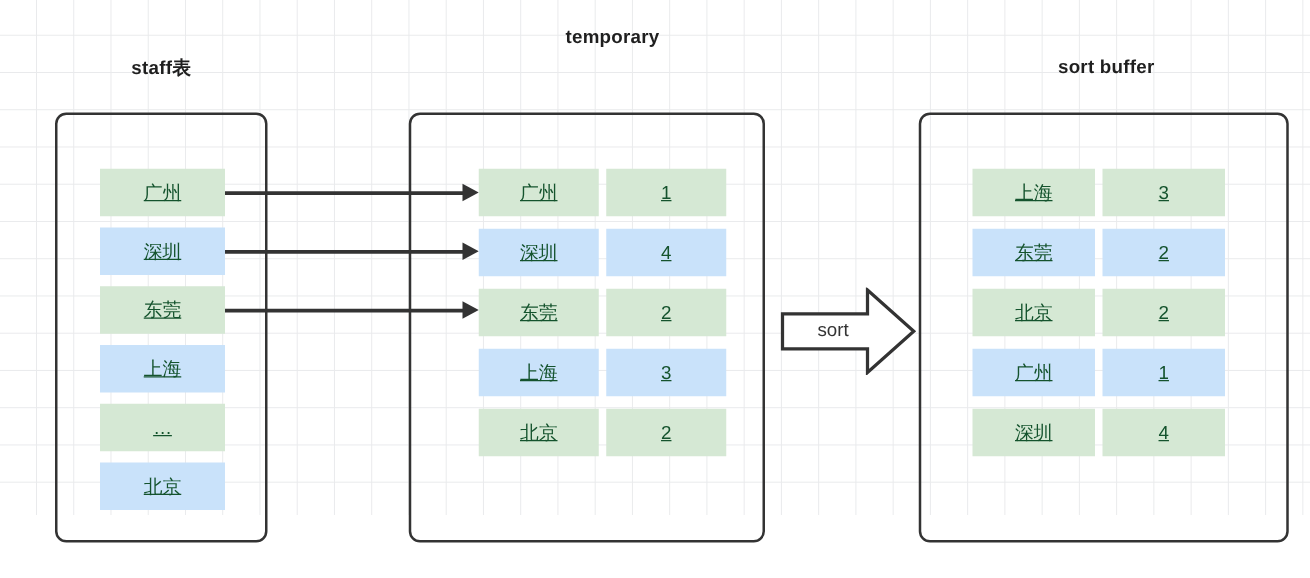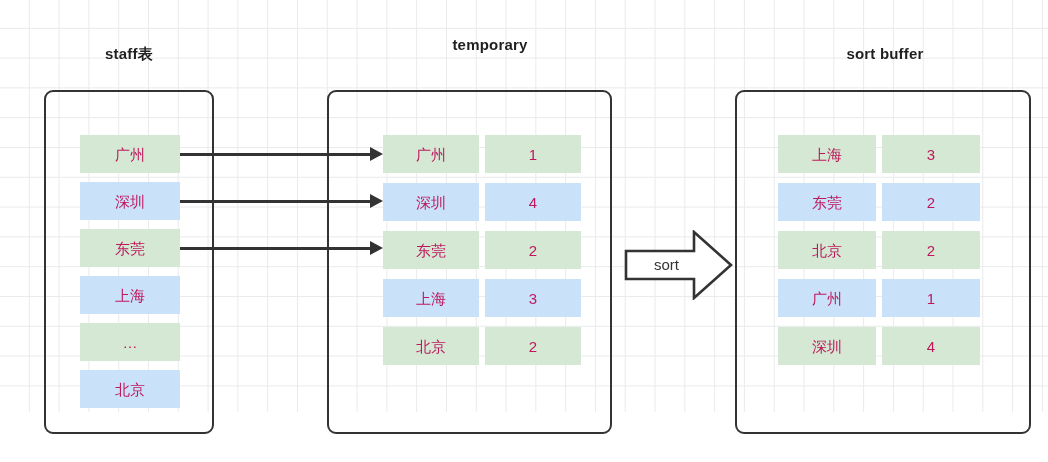--- a/index.html
+++ b/index.html
@@ -53,23 +53,24 @@
     box-sizing: border-box;
   }
 
   
   .cell {
     position: absolute;
     display: flex;
     align-items: center;
     justify-content: center;
     font-size: 15px;
-    color: #be185d;
+    color: #14532d;
     box-sizing: border-box;
     line-height: 1;
+    text-decoration: underline;
   }
   .cell.green  { background-color: #d5e8d4; }
   .cell.blue   { background-color: #c9e2fa; }
 
   
   .connector {
     position: absolute;
     height: 3px;
     background-color: #333333;
   }
@@ -115,21 +116,21 @@
 
   <div id="connector-group">
       <div class="connector" style="left: 180px; top: 152.5px; width: 192px;"></div>
       <div class="connector-head" style="left: 370px; top: 146.5px;"></div>
       <div class="connector" style="left: 180px; top: 199.5px; width: 192px;"></div>
       <div class="connector-head" style="left: 370px; top: 193.5px;"></div>
       <div class="connector" style="left: 180px; top: 246.5px; width: 192px;"></div>
       <div class="connector-head" style="left: 370px; top: 240.5px;"></div>
     </div>
 
-  <div class="panel-title" style="left:400px; top:36px; width:180px;">temporary</div>
+  <div class="panel-title" style="left:400px; top:21px; width:180px;">temporary</div>
 
   <div class="box" id="temporary-box" style="left:327px; top:90px; width:285px; height:344px;"></div>
 
   <div id="temporary-cells">
       <div class="cell green" style="left: 383px; top: 135px; width: 96px; height: 38px;">广州</div>
       <div class="cell green" style="left: 485px; top: 135px; width: 96px; height: 38px;">1</div>
       <div class="cell blue" style="left: 383px; top: 183px; width: 96px; height: 38px;">深圳</div>
       <div class="cell blue" style="left: 485px; top: 183px; width: 96px; height: 38px;">4</div>
       <div class="cell green" style="left: 383px; top: 231px; width: 96px; height: 38px;">东莞</div>
       <div class="cell green" style="left: 485px; top: 231px; width: 96px; height: 38px;">2</div>

